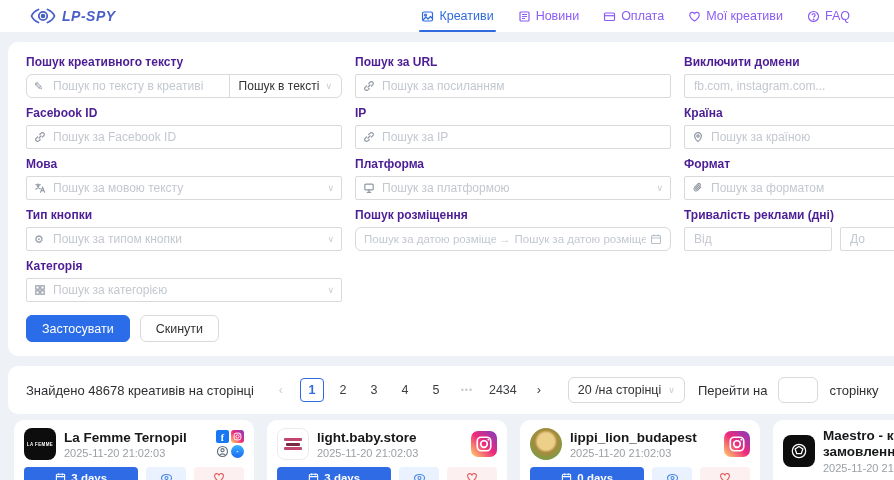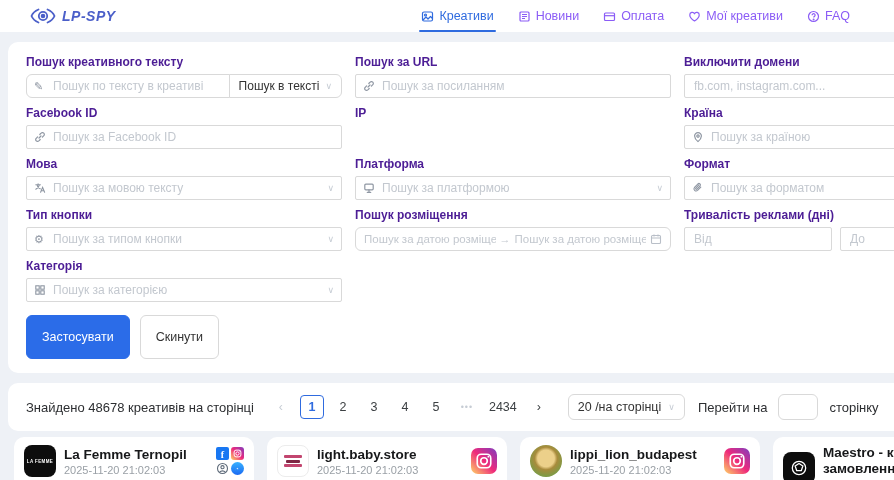--- a/index.html
+++ b/index.html
@@ -40,21 +40,21 @@
   .addon .achev { color:#c6ccd4; font-size:9px; }
   .range { display:flex; align-items:center; height:24px; border:1px solid #d9d9d9;
            border-radius:6px; padding:0 8px; gap:4px; color:#8f97a3; }
   .range input { border:none; outline:none; flex:1; min-width:0; font-size:11.5px; color:#333;
                  font-family:"Liberation Sans",sans-serif; }
   .range input::placeholder { color:#c3c8cf; }
   .range .rarw { color:#c3c8cf; font-size:11px; }
   .pair { display:flex; gap:8px; }
   .pair .ctl:first-child { width:148px; } .pair .ctl:last-child { width:160px; }
   .btn-row { margin-top:13px; display:flex; gap:10px; }
-  .btn { height:44px; padding:4px 15px; border-radius:6px; font-size:12.5px; cursor:pointer;
+  .btn { height:27px; padding:4px 15px; border-radius:6px; font-size:12.5px; cursor:pointer;
          font-family:"Liberation Sans",sans-serif; }
   .btn-primary { background:#2b6ce8; border:1px solid #2b6ce8; color:#fff; }
   .btn-default { background:#fff; border:1px solid #d9d9d9; color:#333; }
   
   .results { width:1010px; height:48px; background:#fff; border-radius:10px; margin:10px 0 0 8px;
              display:flex; align-items:center; padding:0 18px; gap:7px; font-size:13px; color:#2c2e31; }
   .summary { margin-right:8px; font-weight:500;text-align:center; }
   .pg { min-width:24px; height:24px; display:flex; align-items:center; justify-content:center;
         font-size:12.5px; color:#3c4043; cursor:pointer; border-radius:4px; padding:0 3px; }
   .pg.active { border:1px solid #2f6bdf; color:#2f6bdf; font-weight:600; }
@@ -198,20 +198,28 @@
           <svg width="12" height="12" viewBox="0 0 12 12" fill="none" stroke="currentColor" stroke-width="1.2" stroke-linecap="round">
               <path d="M5 7l2-2M3.6 5.9l-1 1a1.9 1.9 0 102.6 2.6l1-1M8.4 6.1l1-1A1.9 1.9 0 106.8 2.5l-1 1"></path>
             </svg>
         </span>
         <input placeholder="Пошук за Facebook ID" style="">
       </div>
     </div>
 
     <div>
       <div class="fld-label">IP</div>
+      <div class="ctl">
+        <span class="ic">
+          <svg width="12" height="12" viewBox="0 0 12 12" fill="none" stroke="currentColor" stroke-width="1.2" stroke-linecap="round">
+              <path d="M5 7l2-2M3.6 5.9l-1 1a1.9 1.9 0 102.6 2.6l1-1M8.4 6.1l1-1A1.9 1.9 0 106.8 2.5l-1 1"></path>
+            </svg>
+        </span>
+        <input placeholder="Пошук за IP" style="">
+      </div>
     </div>
 
     <div>
       <div class="fld-label">Країна</div>
       <div class="ctl">
         <span class="ic">
           <svg width="12" height="12" viewBox="0 0 12 12" fill="none" stroke="currentColor" stroke-width="1.2">
               <path d="M6 10.6S2.6 7.9 2.6 5.1a3.4 3.4 0 116.8 0C9.4 7.9 6 10.6 6 10.6z"></path>
               <circle cx="6" cy="5" r="1.2"></circle>
             </svg>

